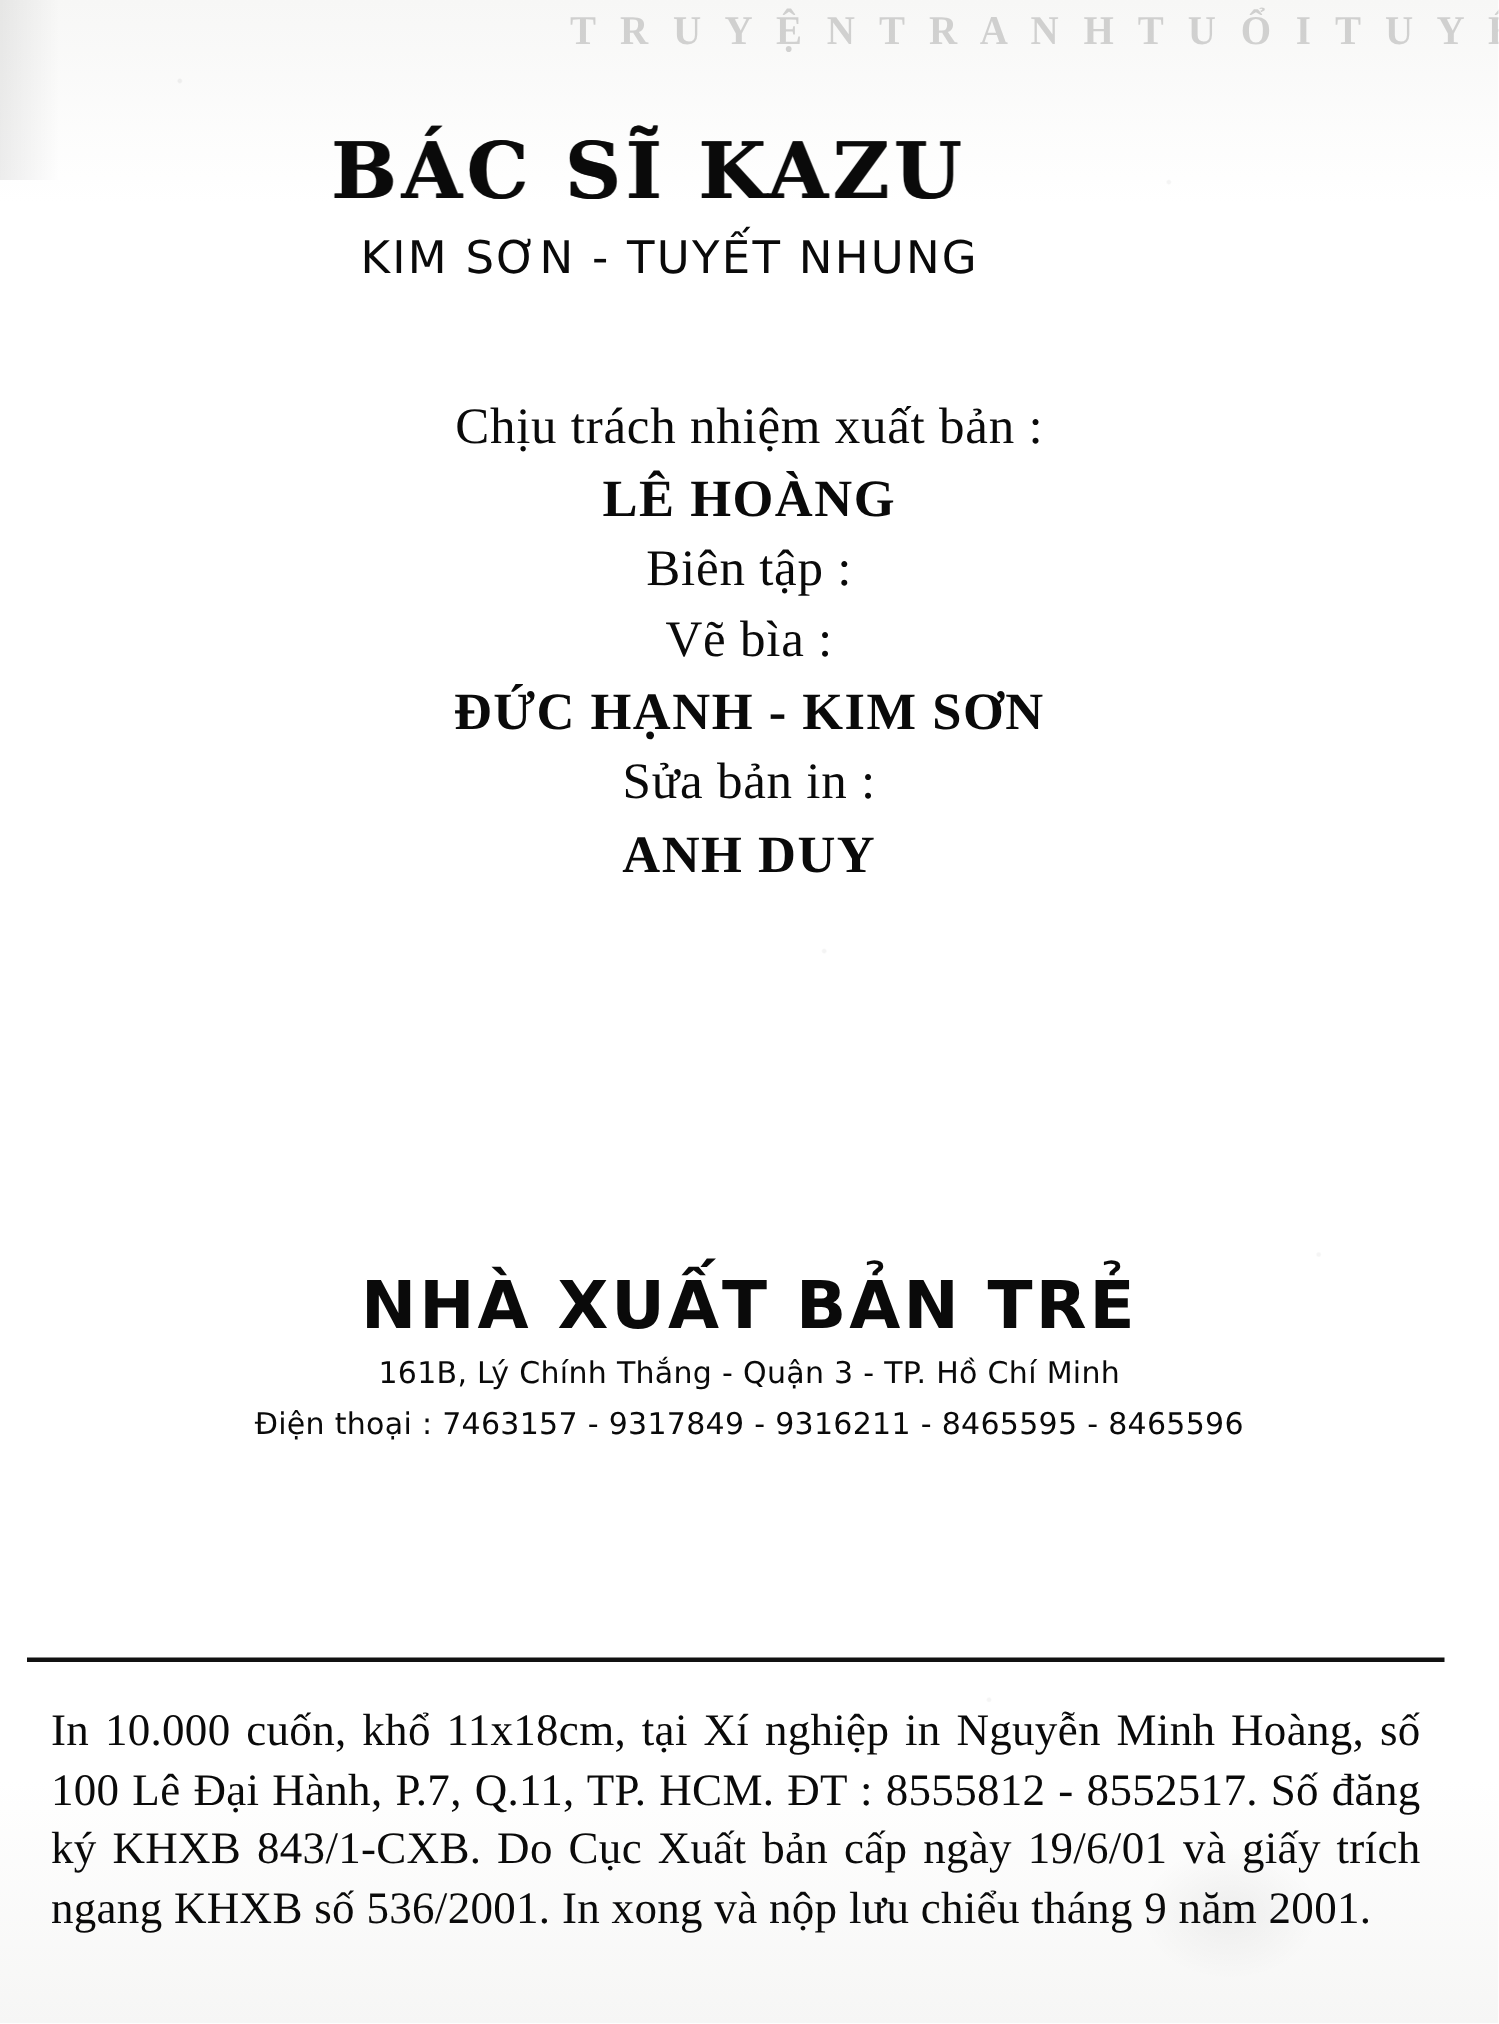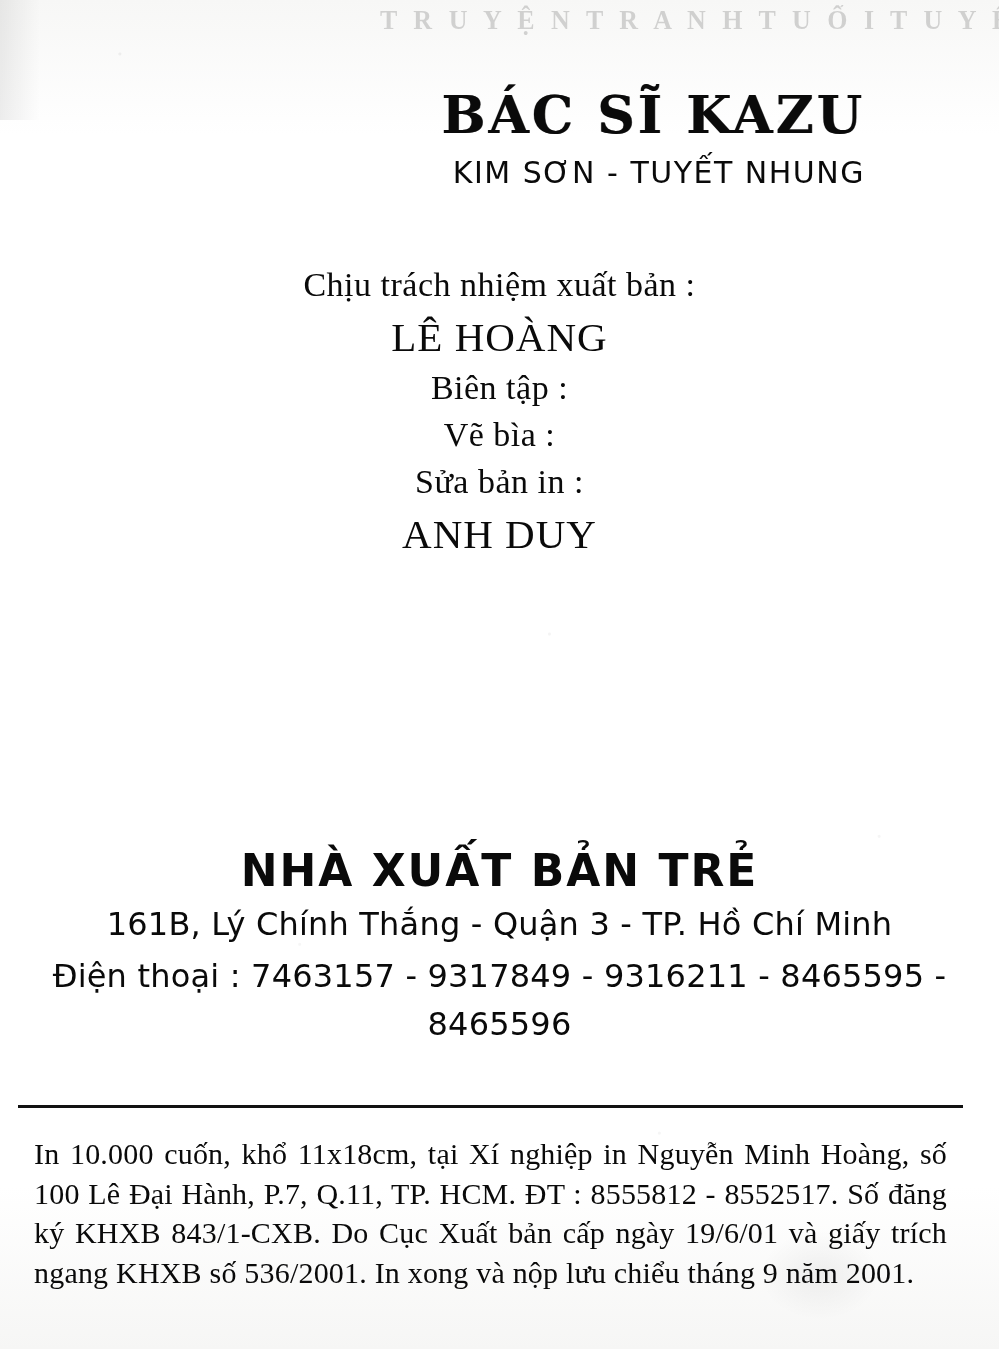--- a/index.html
+++ b/index.html
@@ -40,21 +40,21 @@
     letter-spacing: 5px;
     color: rgba(0,0,0,0.16);
     white-space: nowrap;
     transform: scaleY(1.05);
   }
   .title-block {
     position: absolute;
     top: 88px;
     left: 0;
     width: 865px;
-    text-align: right;
+    text-align: center;
   }
   .book-title {
     font-family: "DejaVu Serif", serif;
     font-weight: bold;
     font-size: 52px;
     letter-spacing: 3px;
     line-height: 1.05;
     text-shadow: 0.5px 0 0 rgba(0,0,0,0.55), -0.5px 0 0 rgba(0,0,0,0.25);
   }
   .authors {
@@ -73,41 +73,41 @@
     text-align: center;
   }
   .credit-role {
     font-family: Liberation Serif, serif;
     font-size: 34px;
     line-height: 1.38;
     letter-spacing: 0.5px;
   }
   .credit-name {
     font-family: "Liberation Serif", serif;
-    font-weight: normal;
-    font-size: 41px;
+    font-weight: bold;
+    font-size: 35px;
     line-height: 1.38;
     letter-spacing: 1px;
   }
   .publisher-block {
     position: absolute;
     top: 845px;
     left: 0;
     width: 999px;
     text-align: center;
   }
   .publisher-name {
     font-family: "DejaVu Sans", sans-serif;
     font-weight: bold;
     font-size: 44px;
     letter-spacing: 2px;
   }
   .publisher-line {
     font-family: "DejaVu Sans", sans-serif;
-    font-size: 32px;
+    font-size: 20px;
     line-height: 1.5;
     letter-spacing: 0.2px;
     margin-top: 4px;
   }
   .rule {
     position: absolute;
     top: 1105px;
     left: 18px;
     width: 945px;
     height: 3px;
@@ -148,20 +148,21 @@
   <div class="title-block">
     <div class="book-title">BÁC SĨ KAZU</div>
     <div class="authors">KIM SƠN - TUYẾT NHUNG</div>
   </div>
 
   <div class="credits">
     <div class="credit-role">Chịu trách nhiệm xuất bản :</div>
     <div class="credit-name">LÊ HOÀNG</div>
     <div class="credit-role">Biên tập :</div>
     <div class="credit-role">Vẽ bìa :</div>
+    <div class="credit-name">ĐỨC HẠNH - KIM SƠN</div>
     <div class="credit-role">Sửa bản in :</div>
     <div class="credit-name">ANH DUY</div>
   </div>
 
   <div class="publisher-block">
     <div class="publisher-name">NHÀ XUẤT BẢN TRẺ</div>
     <div class="publisher-line">161B, Lý Chính Thắng - Quận 3 - TP. Hồ Chí Minh</div>
     <div class="publisher-line">Điện thoại : 7463157 - 9317849 - 9316211 - 8465595 - 8465596</div>
   </div>
 

